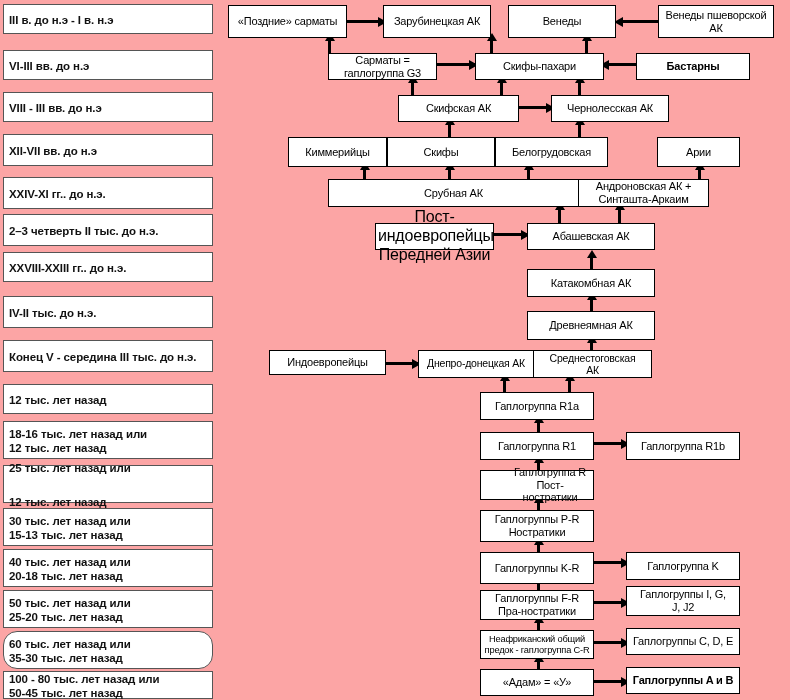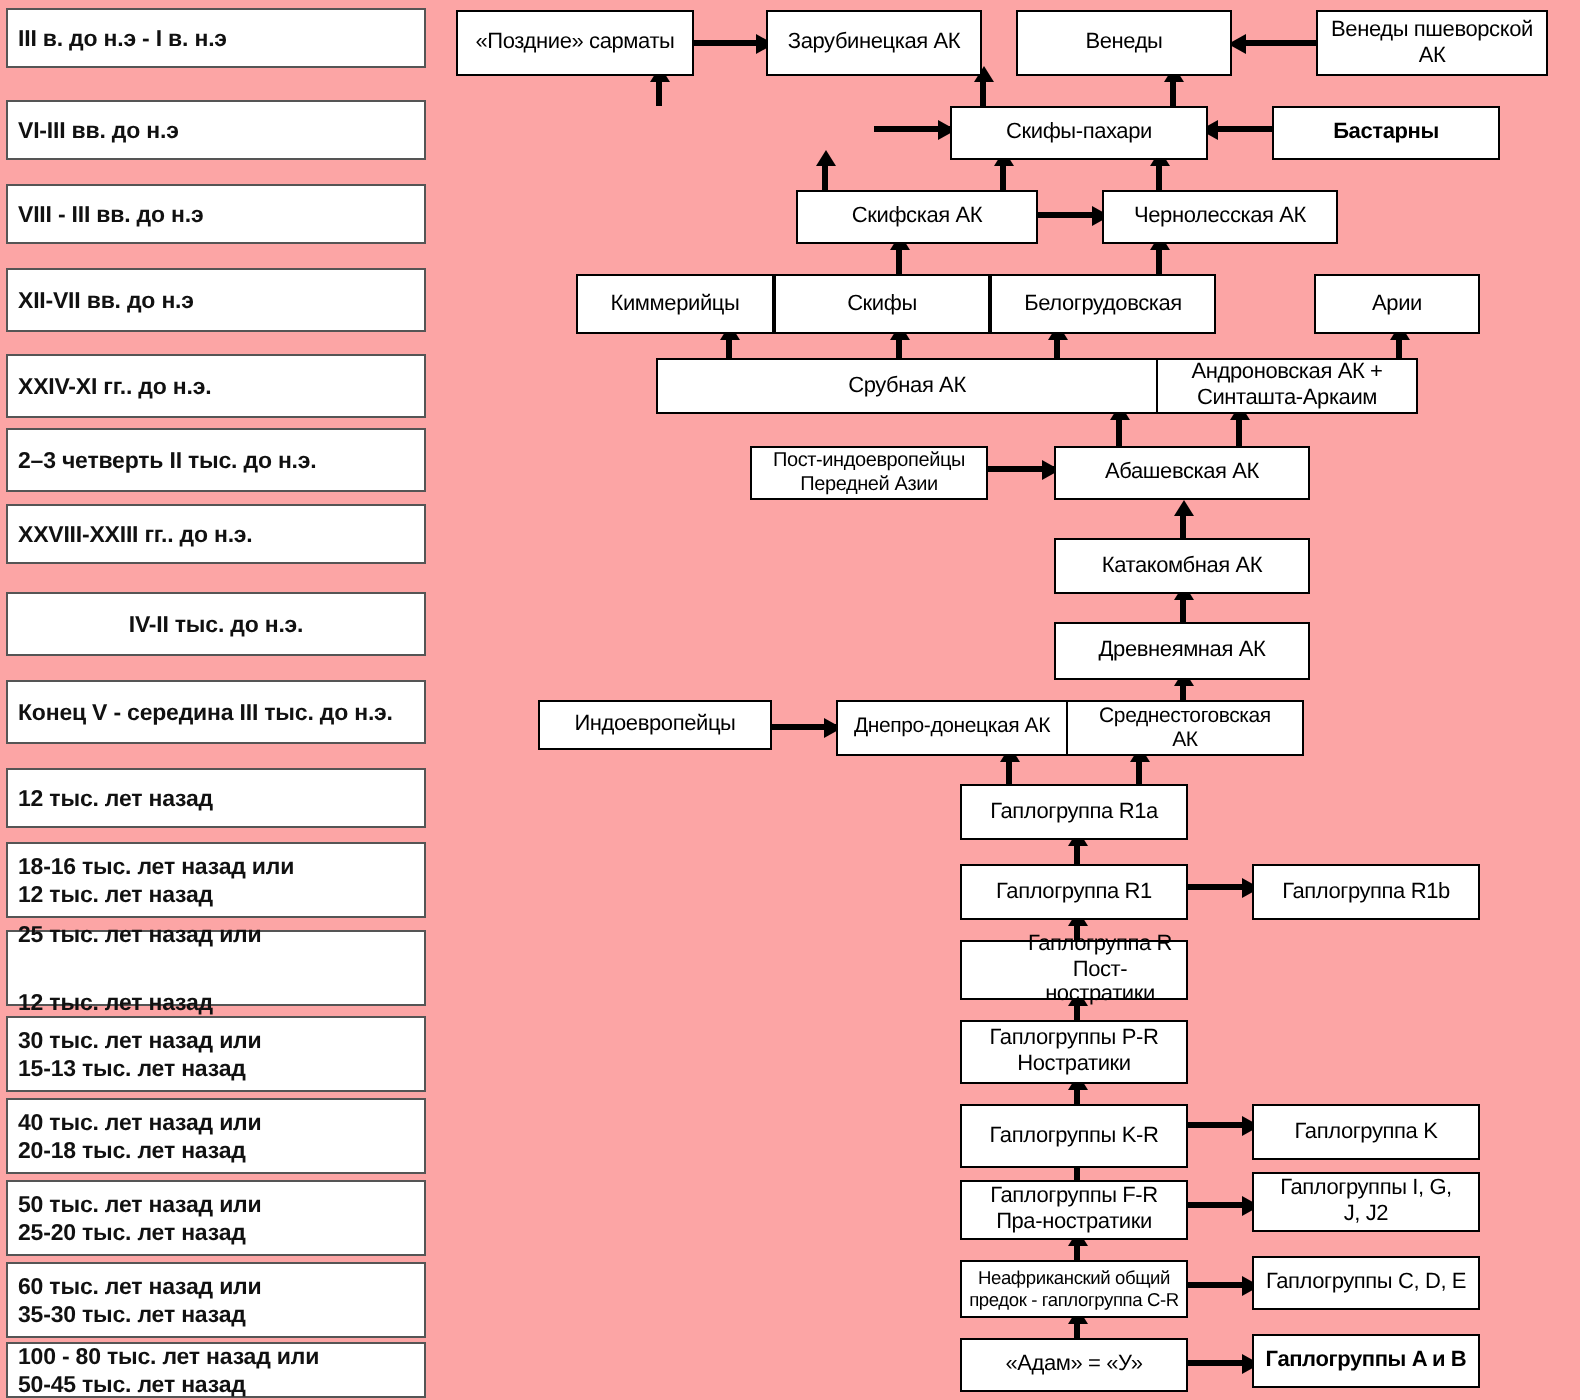--- a/index.html
+++ b/index.html
@@ -72,21 +72,21 @@
   </div>
   <div class="tl-box" style="left:3px;top:177px;width:210px;height:32px;">
     <span>XXIV-XI гг.. до н.э.</span>
   </div>
   <div class="tl-box" style="left:3px;top:214px;width:210px;height:32px;">
     <span>2–3 четверть II тыс. до н.э.</span>
   </div>
   <div class="tl-box" style="left:3px;top:252px;width:210px;height:30px;">
     <span>XXVIII-XXIII гг.. до н.э.</span>
   </div>
-  <div class="tl-box" style="left:3px;top:296px;width:210px;height:32px;text-align:center;">
+  <div class="tl-box" style="left:3px;top:296px;width:210px;height:32px;">
     <span>IV-II тыс. до н.э.</span>
   </div>
   <div class="tl-box" style="left:3px;top:340px;width:210px;height:32px;">
     <span>Конец V - середина III тыс. до н.э.</span>
   </div>
   <div class="tl-box" style="left:3px;top:384px;width:210px;height:30px;">
     <span>12 тыс. лет назад</span>
   </div>
   <div class="tl-box" style="left:3px;top:421px;width:210px;height:38px;">
     <span>18-16 тыс. лет назад или</span>
@@ -101,21 +101,21 @@
     <span class="l2">15-13 тыс. лет назад</span>
   </div>
   <div class="tl-box" style="left:3px;top:549px;width:210px;height:38px;">
     <span>40 тыс. лет назад или</span>
     <span class="l2">20-18 тыс. лет назад</span>
   </div>
   <div class="tl-box" style="left:3px;top:590px;width:210px;height:38px;">
     <span>50 тыс. лет назад или</span>
     <span class="l2">25-20 тыс. лет назад</span>
   </div>
-  <div class="tl-box" style="left:3px;top:631px;width:210px;height:38px;">
+  <div class="tl-box" style="left:3px;top:631px;width:210px;height:38px;border-radius:14px;">
     <span>60 тыс. лет назад или</span>
     <span class="l2">35-30 тыс. лет назад</span>
   </div>
   <div class="tl-box" style="left:3px;top:671px;width:210px;height:28px;">
     <span>100 - 80 тыс. лет назад или</span>
     <span class="l2">50-45 тыс. лет назад</span>
   </div>
 
   <div class="conn hline" style="left:347px;top:20px;width:33px;"></div>
   <div class="ar ar-right" style="left:378px;top:17px;"></div>
@@ -246,20 +246,24 @@
 
   <div class="nb" style="left:508px;top:5px;width:108px;height:33px;">
     <span>Венеды</span>
   </div>
 
   <div class="nb two" style="left:658px;top:5px;width:116px;height:33px;flex-direction:column;">
     <span>Венеды пшеворской</span>
     <span>АК</span>
   </div>
 
+  <div class="nb two" style="left:328px;top:53px;width:109px;height:27px;flex-direction:column;">
+    <span>Сарматы =</span>
+    <span>гаплогруппа G3</span>
+  </div>
 
   <div class="nb" style="left:475px;top:53px;width:129px;height:27px;">
     <span>Скифы-пахари</span>
   </div>
 
   <div class="nb" style="left:636px;top:53px;width:114px;height:27px;font-weight:bold;">
     <span>Бастарны</span>
   </div>
 
   <div class="nb" style="left:398px;top:95px;width:121px;height:27px;">
@@ -288,21 +292,21 @@
 
   <div class="nb" style="left:328px;top:179px;width:251px;height:28px;">
     <span>Срубная АК</span>
   </div>
 
   <div class="nb two" style="left:578px;top:179px;width:131px;height:28px;flex-direction:column;">
     <span>Андроновская АК +</span>
     <span>Синташта-Аркаим</span>
   </div>
 
-  <div class="nb two" style="left:375px;top:223px;width:119px;height:27px;flex-direction:column;font-size:10px;">
+  <div class="nb two" style="left:375px;top:223px;width:119px;height:27px;flex-direction:column;font-size:16px;">
     <span>Пост-индоевропейцы</span>
     <span>Передней Азии</span>
   </div>
 
   <div class="nb" style="left:527px;top:223px;width:128px;height:27px;">
     <span>Абашевская АК</span>
   </div>
 
   <div class="nb" style="left:527px;top:269px;width:128px;height:28px;">
     <span>Катакомбная АК</span>

